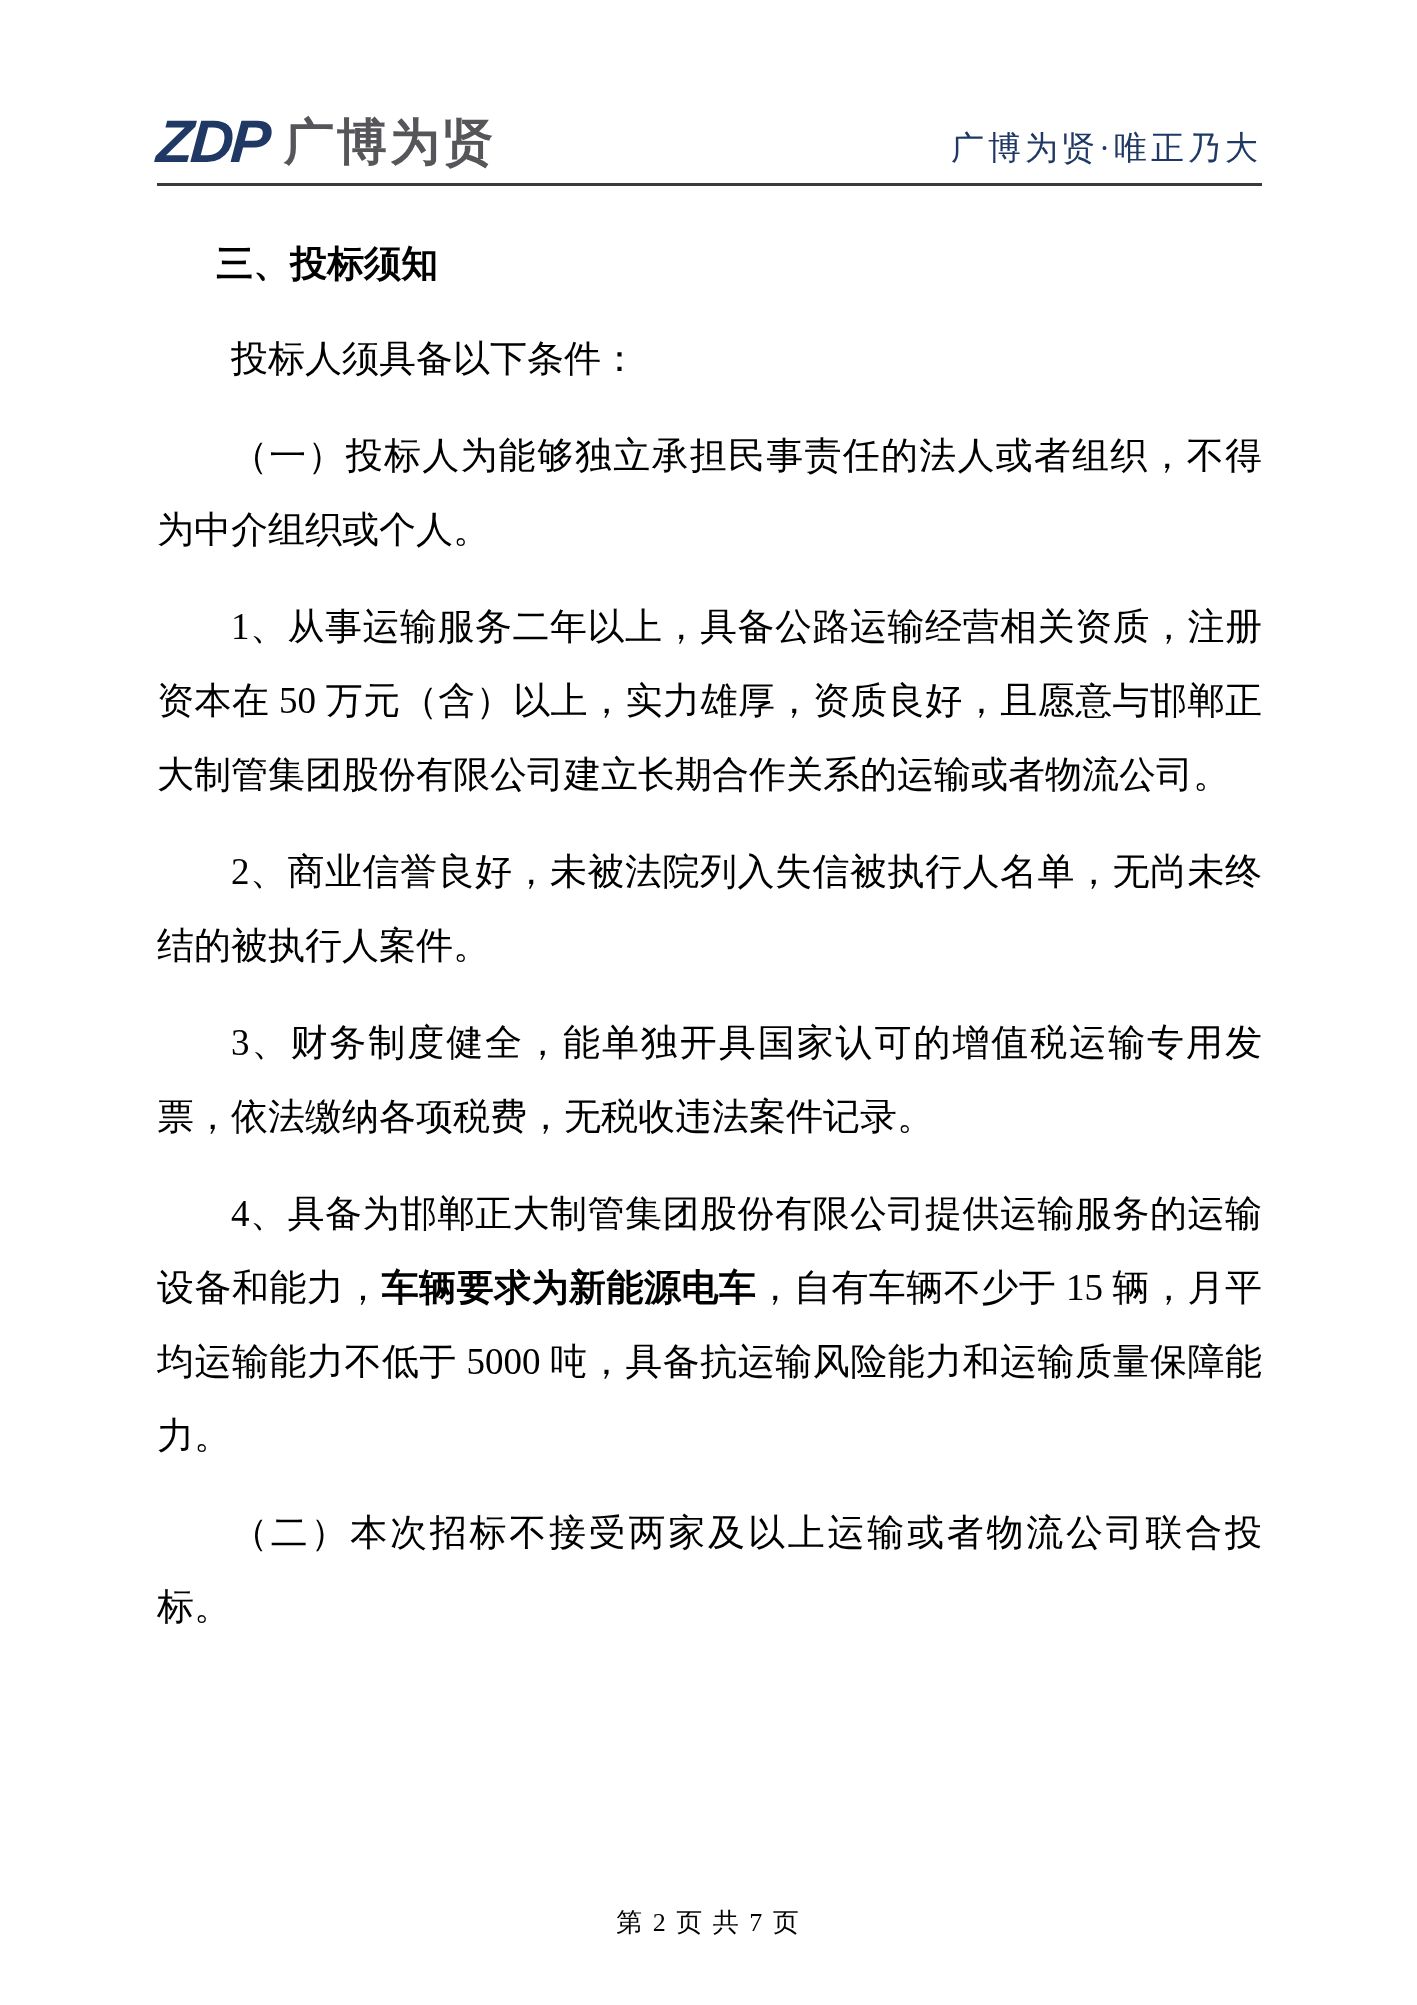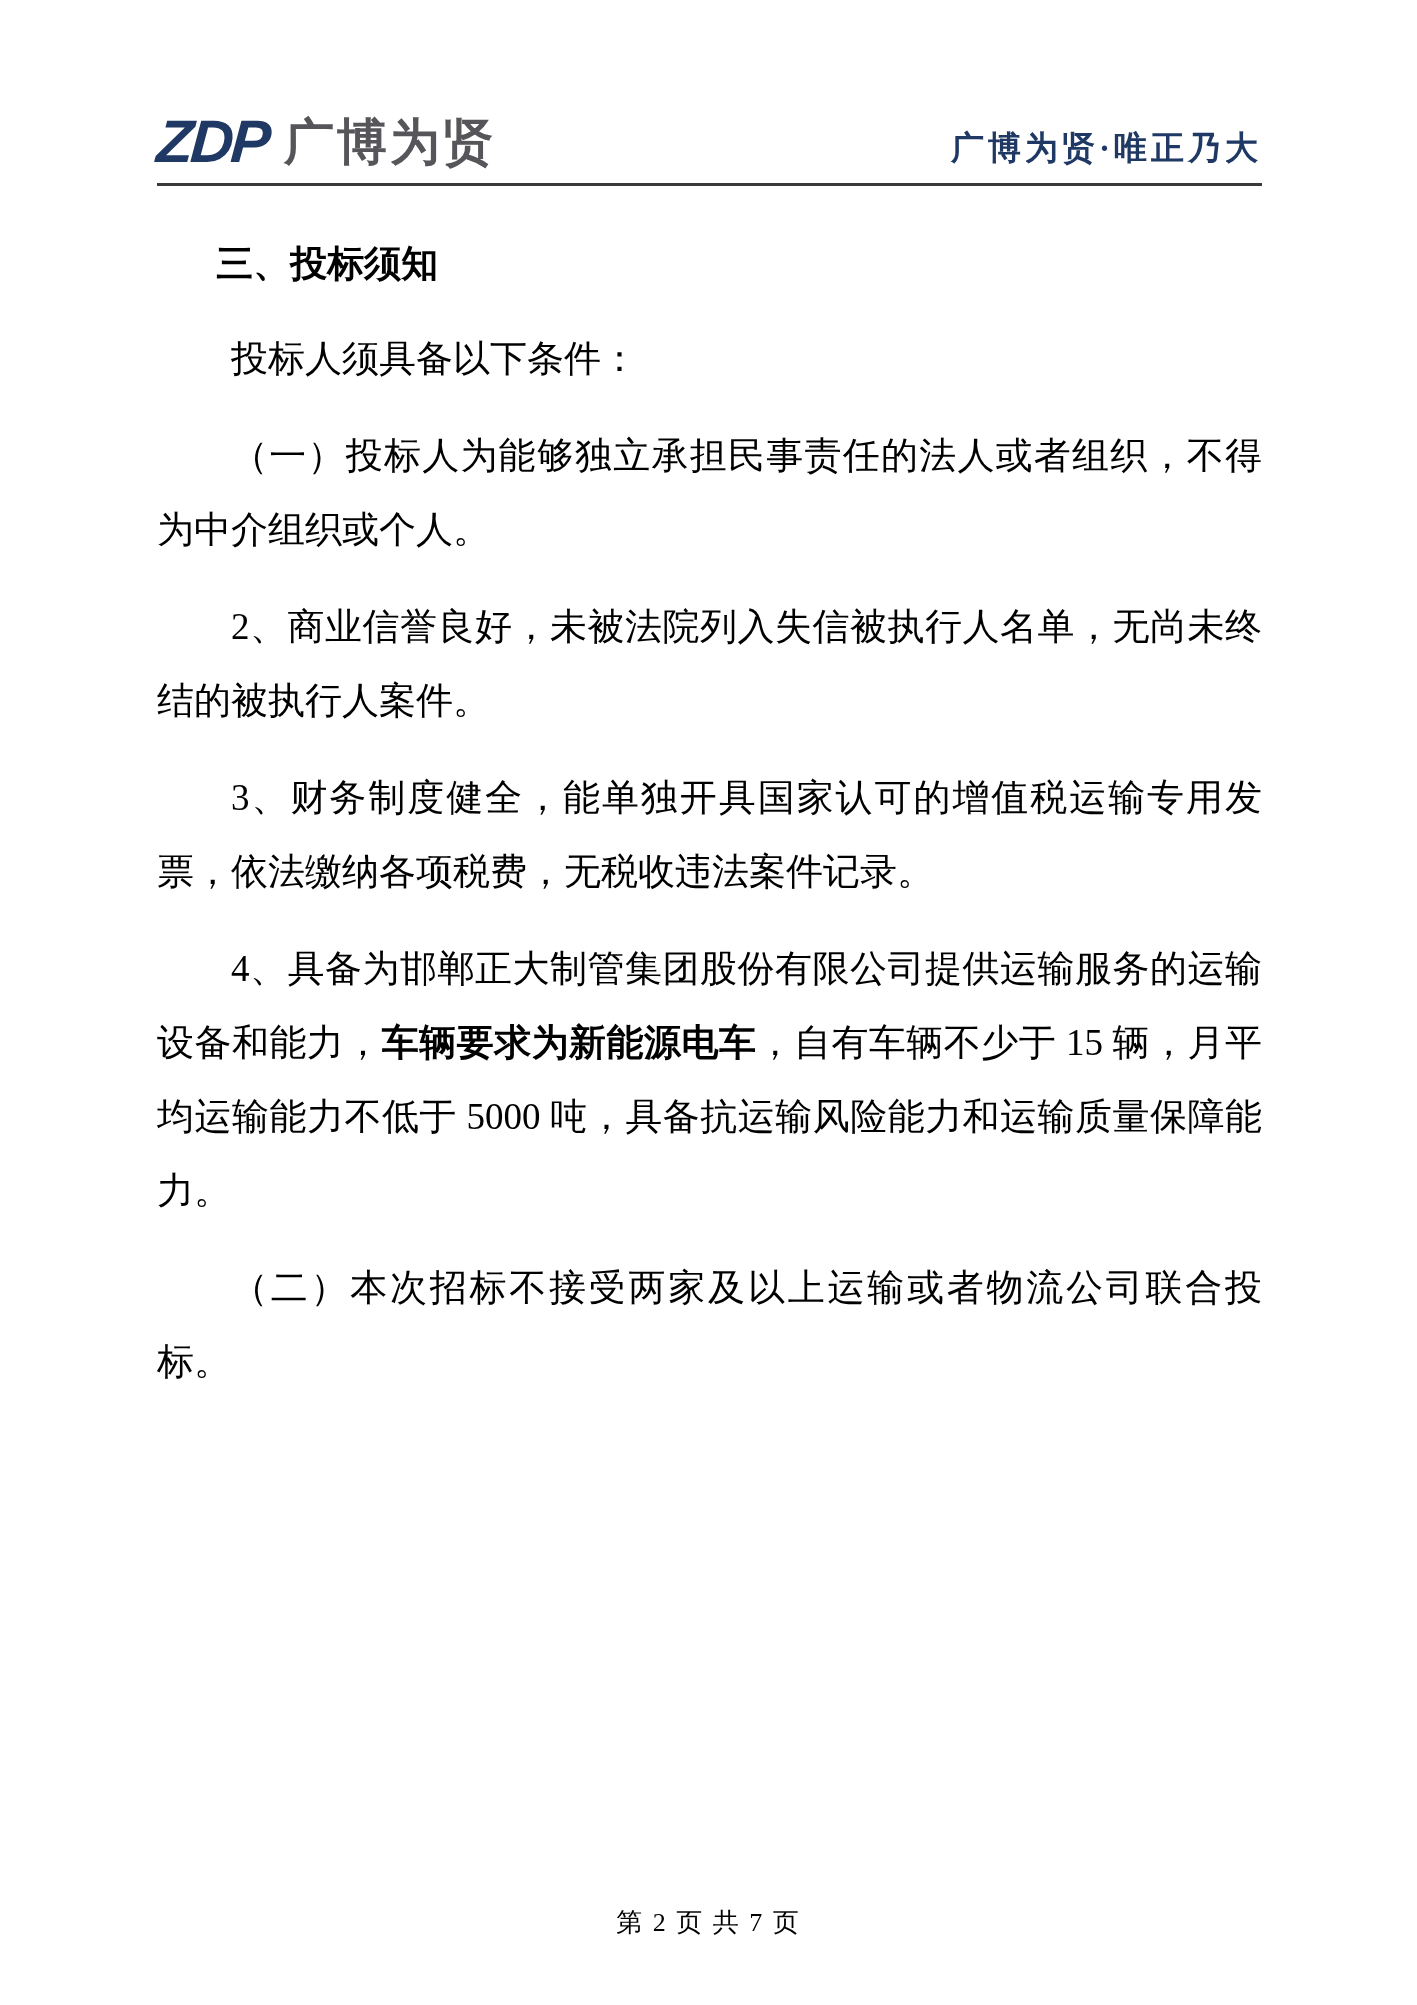--- a/index.html
+++ b/index.html
@@ -39,21 +39,21 @@
   .logo-name {
     font-family: "Liberation Sans", sans-serif;
     font-weight: bold;
     font-size: 50px;
     line-height: 58px;
     color: var(--company-gray, #55555a);
     letter-spacing: 3px;
   }
   .slogan {
     font-family: "Liberation Serif", serif;
-    font-weight: bold;
+    font-weight: normal;
     font-size: 33px;
     line-height: 44px;
     color: var(--brand-navy, #1f3864);
     letter-spacing: 4px;
     padding-bottom: 2px;
   }
   .rule {
     position: absolute;
     left: 157px;
     right: 155px;
@@ -107,20 +107,21 @@
     <div class="slogan">广博为贤·唯正乃大</div>
   </div>
 
   <div class="rule"></div>
 
   <div class="content">
     <div class="heading">三、投标须知</div>
     <div id="paragraphs">
         <div class="para"><span>投标人须具备以下条件：</span></div>
         <div class="para"><span>（一）投标人为能够独立承担民事责任的法人或者组织，不得为中介组织或个人。</span></div>
+        <div class="para"><span>1、从事运输服务二年以上，具备公路运输经营相关资质，注册资本在 50 万元（含）以上，实力雄厚，资质良好，且愿意与邯郸正大制管集团股份有限公司建立长期合作关系的运输或者物流公司。</span></div>
         <div class="para"><span>2、商业信誉良好，未被法院列入失信被执行人名单，无尚未终结的被执行人案件。</span></div>
         <div class="para"><span>3、财务制度健全，能单独开具国家认可的增值税运输专用发票，依法缴纳各项税费，无税收违法案件记录。</span></div>
         <div class="para"><span>4、具备为邯郸正大制管集团股份有限公司提供运输服务的运输设备和能力，</span><span class="bold">车辆要求为新能源电车</span><span>，自有车辆不少于 15 辆，月平均运输能力不低于 5000 吨，具备抗运输风险能力和运输质量保障能力。</span></div>
         <div class="para"><span>（二）本次招标不接受两家及以上运输或者物流公司联合投标。</span></div>
       </div>
   </div>
 
   <div class="footer">第 2 页 共 7 页</div>
 
 </div>

